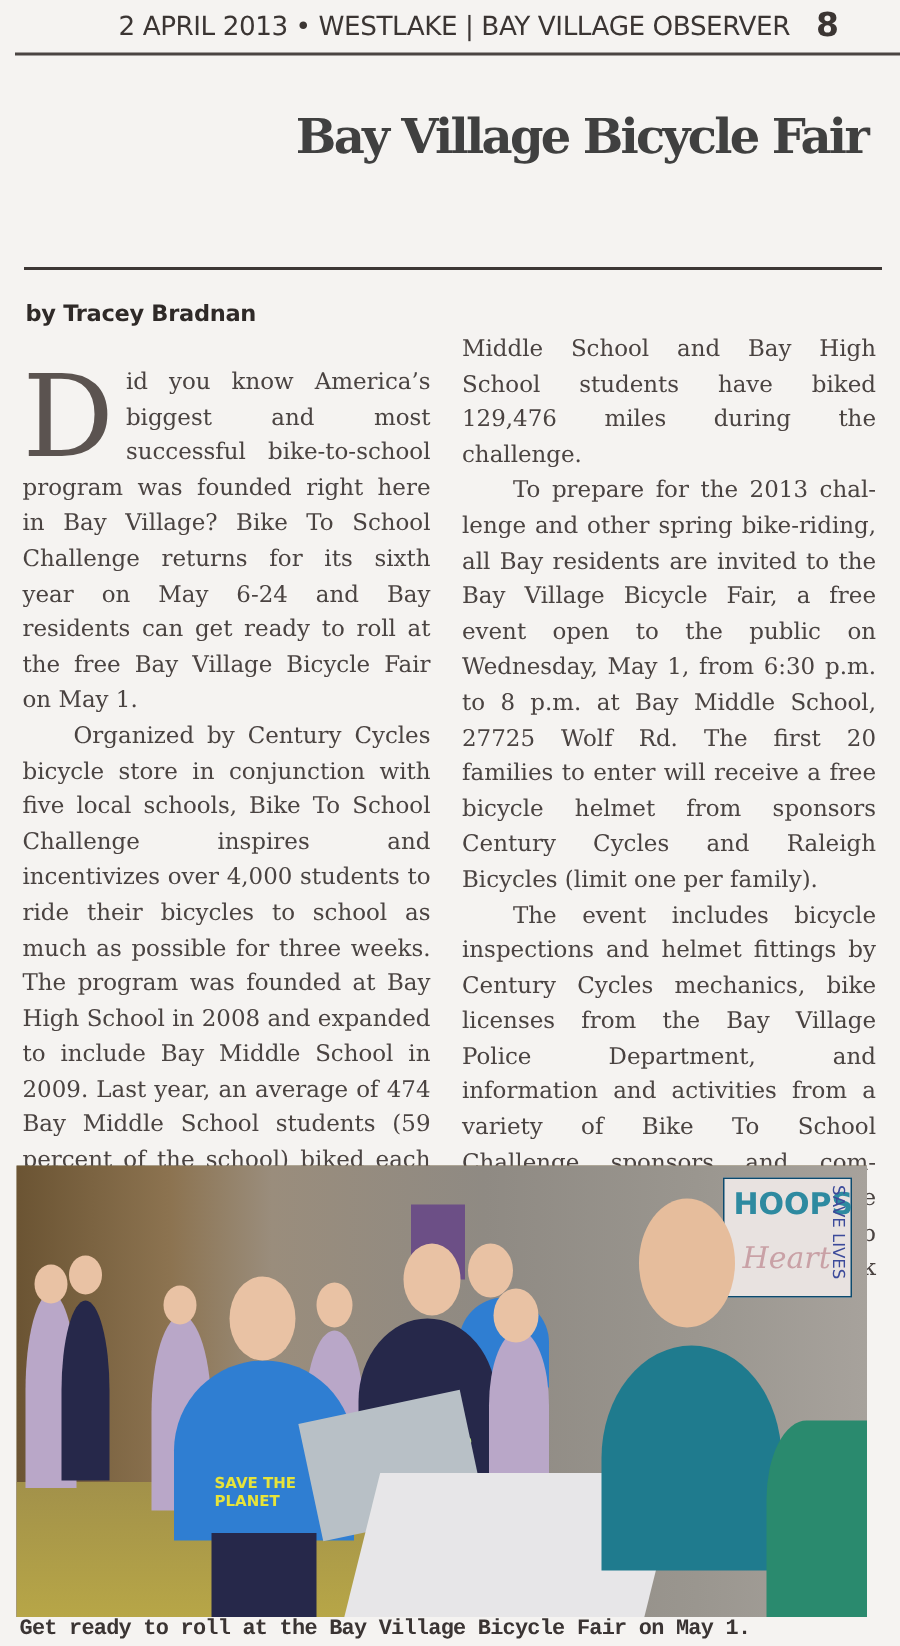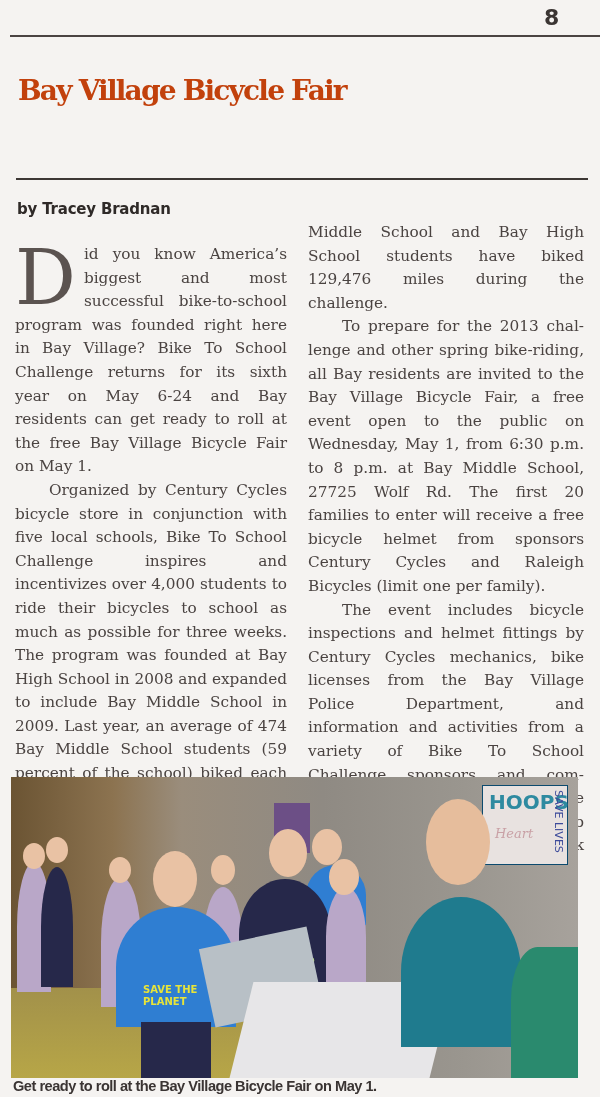--- a/index.html
+++ b/index.html
@@ -19,21 +19,21 @@
     position: absolute; left: 544px; top: 5px;
     font-size: 22px; font-weight: bold; color: #3b3533;
   }
   .folio-rule {
     position: absolute; left: 10px; top: 35px; width: 590px; height: 1.5px; background: #4a4442;
   }
 
   .headline {
     position: absolute; left: 18px; top: 68px; width: 560px;
     font-family: "DejaVu Serif", serif; font-weight: bold;
-    font-size: 28px; line-height: 46px; letter-spacing: -1.8px; color: #c2410c;
+    font-size: 32px; line-height: 46px; letter-spacing: -1.8px; color: #404040; text-align: right;
   }
   .headline-rule {
     position: absolute; left: 16px; top: 178px; width: 572px; height: 1.5px; background: #3d3735;
   }
 
   .byline {
     position: absolute; left: 17px; top: 200px;
     font-family: "DejaVu Sans", sans-serif; font-weight: bold;
     font-size: 15px; letter-spacing: -0.2px; color: #2f2a28;
   }
@@ -61,46 +61,51 @@
   .photo {
     position: absolute; left: 11px; top: 777px; width: 567px; height: 301px;
     overflow: hidden; background: #7a6b4a;
   }
   .photo-bg-wall { position: absolute; left: 0; top: 0; width: 100%; height: 100%;
     background: linear-gradient(90deg, #6b5433 0%, #8c7350 18%, #9a8d7c 30%, #8f8a83 55%, #9a968f 80%, #a7a29c 100%); }
   .photo-floor { position: absolute; left: 0; bottom: 0; width: 70%; height: 90px;
     background: linear-gradient(180deg, #a2914a, #b7a647); }
   .photo-sign { position: absolute; right: 10px; top: 8px; width: 86px; height: 80px; background: #e8e2e0; border: 1px solid #0c4a6e; }
   .sign-hoops { position: absolute; left: 6px; top: 4px; font-family: "DejaVu Sans", sans-serif; font-weight: bold; font-size: 20px; color: #2e8aa0; }
-  .sign-heart { position: absolute; left: 12px; top: 40px; font-family: "DejaVu Serif", serif; font-size: 13px; color: #c9a1a6; font-style: italic; }
+  .sign-heart { position: absolute; left: 12px; top: 40px; font-family: "DejaVu Serif", serif; font-size: 20px; color: #c9a1a6; font-style: italic; }
   .sign-side { position: absolute; right: 2px; top: 4px; writing-mode: vertical-rl; font-family: "DejaVu Sans", sans-serif; font-size: 11px; color: #3c4a9a; }
   .purple-poster { position: absolute; left: 263px; top: 26px; width: 36px; height: 50px; background: #6c4f86; }
 
   .person { position: absolute; border-radius: 50% 50% 0 0; }
   .head { position: absolute; border-radius: 50%; background: #e9c2a4; }
   .shirt-blue { background: #2f7ed2; }
   .shirt-navy { background: #26284a; }
   .shirt-teal { background: #1f7b8e; }
   .shirt-misc { background: #b9a7c8; }
   .table-top { position: absolute; left: 230px; top: 205px; width: 200px; height: 100px; background: #e7e6e8; transform: skewX(-14deg); }
   .box { position: absolute; left: 195px; top: 160px; width: 110px; height: 80px; background: #b8c0c6; transform: rotate(-12deg); }
   .aero { position: absolute; left: 262px; top: 134px; font-family: "DejaVu Serif", serif; font-style: italic; font-weight: bold; font-size: 16px; color: #bef264; margin-top: 40px; }
   .planet { position: absolute; left: 132px; top: 178px; font-family: "DejaVu Sans", sans-serif; font-weight: bold; font-size: 10px; color: #e7e43a; line-height: 12px; }
 
   .caption {
     position: absolute; left: 13px; top: 1078px;
-    font-family: Liberation Sans, sans-serif; font-weight: bold;
+    font-family: Liberation Mono, monospace; font-weight: bold;
     font-size: 14.6px; letter-spacing: -0.5px; color: #3a3433;
     white-space: nowrap;
   }
 </style>
 </head>
 <body>
 
 <div class="folio">
+  <div class="folio-text">
+    <span>2 APRIL 2013</span>
+    <span>•</span>
+    <span>WESTLAKE | BAY VILLAGE OBSERVER</span>
+  </div>
   <div class="folio-page">8</div>
   <div class="folio-rule"></div>
 </div>
 
 <h1 class="headline">
   <span>Bay Village Bicycle Fair</span><br>
 </h1>
 <div class="headline-rule"></div>
 
 <div class="byline">by Tracey Bradnan</div>

